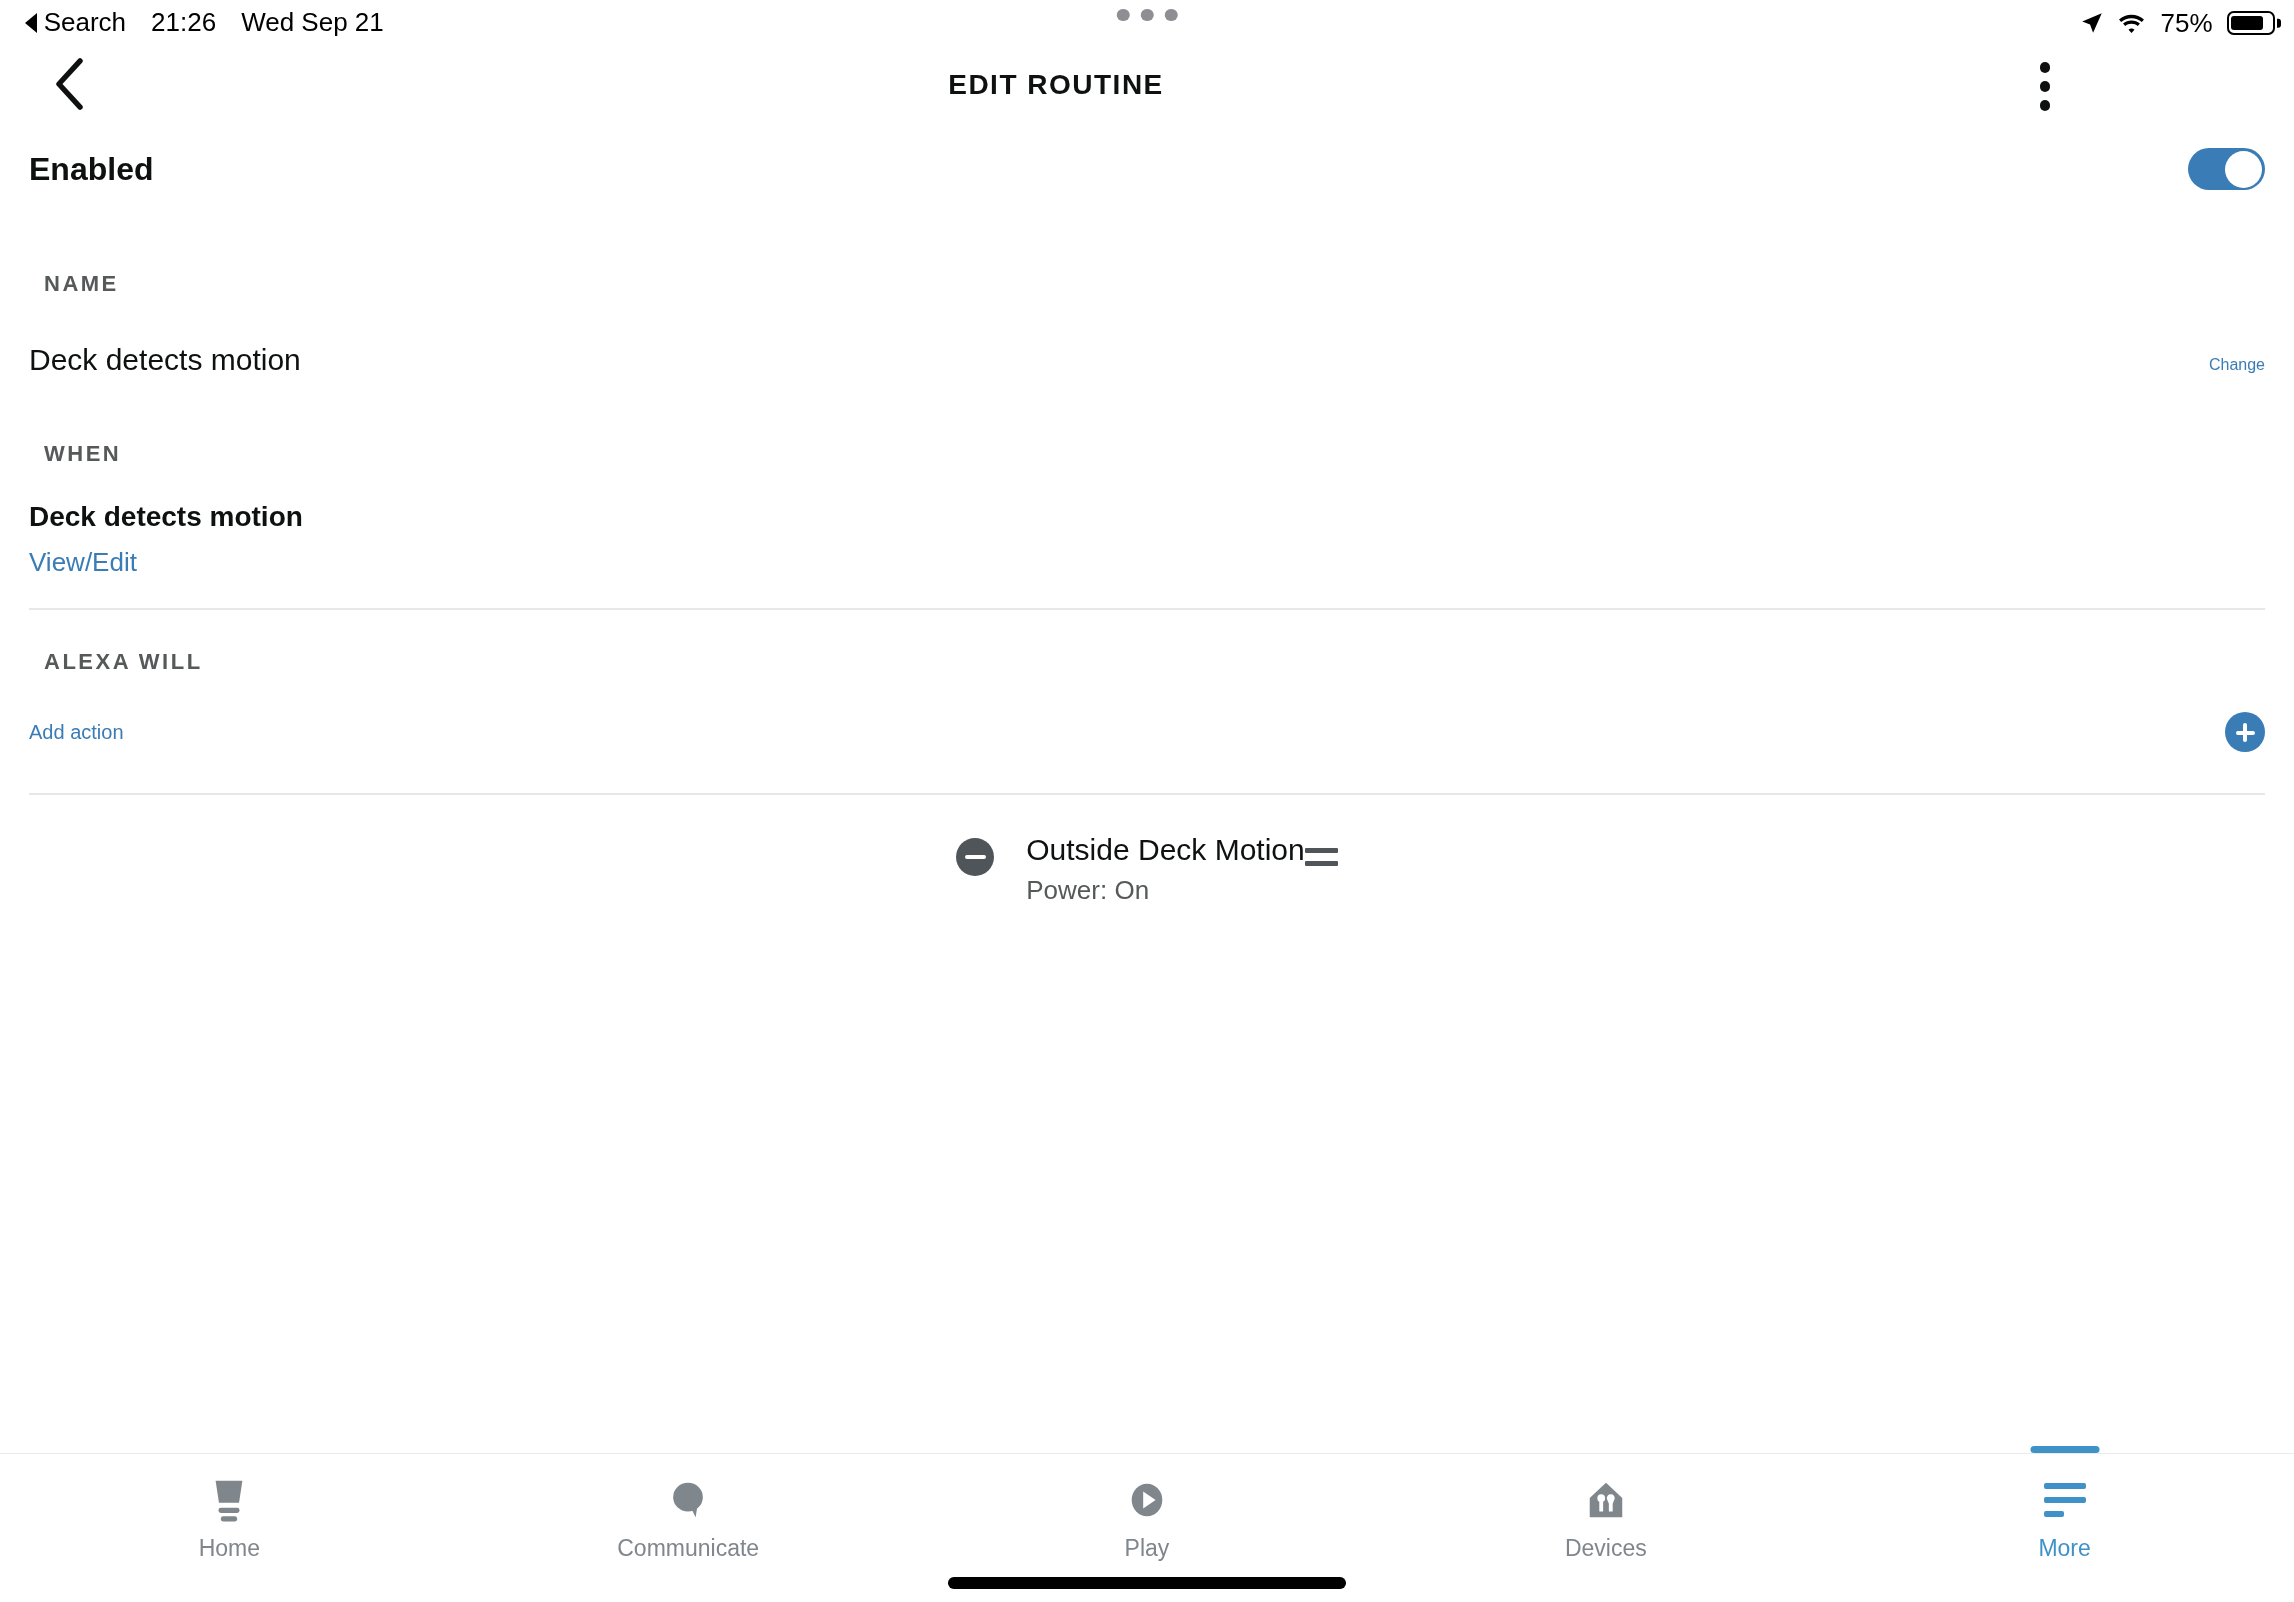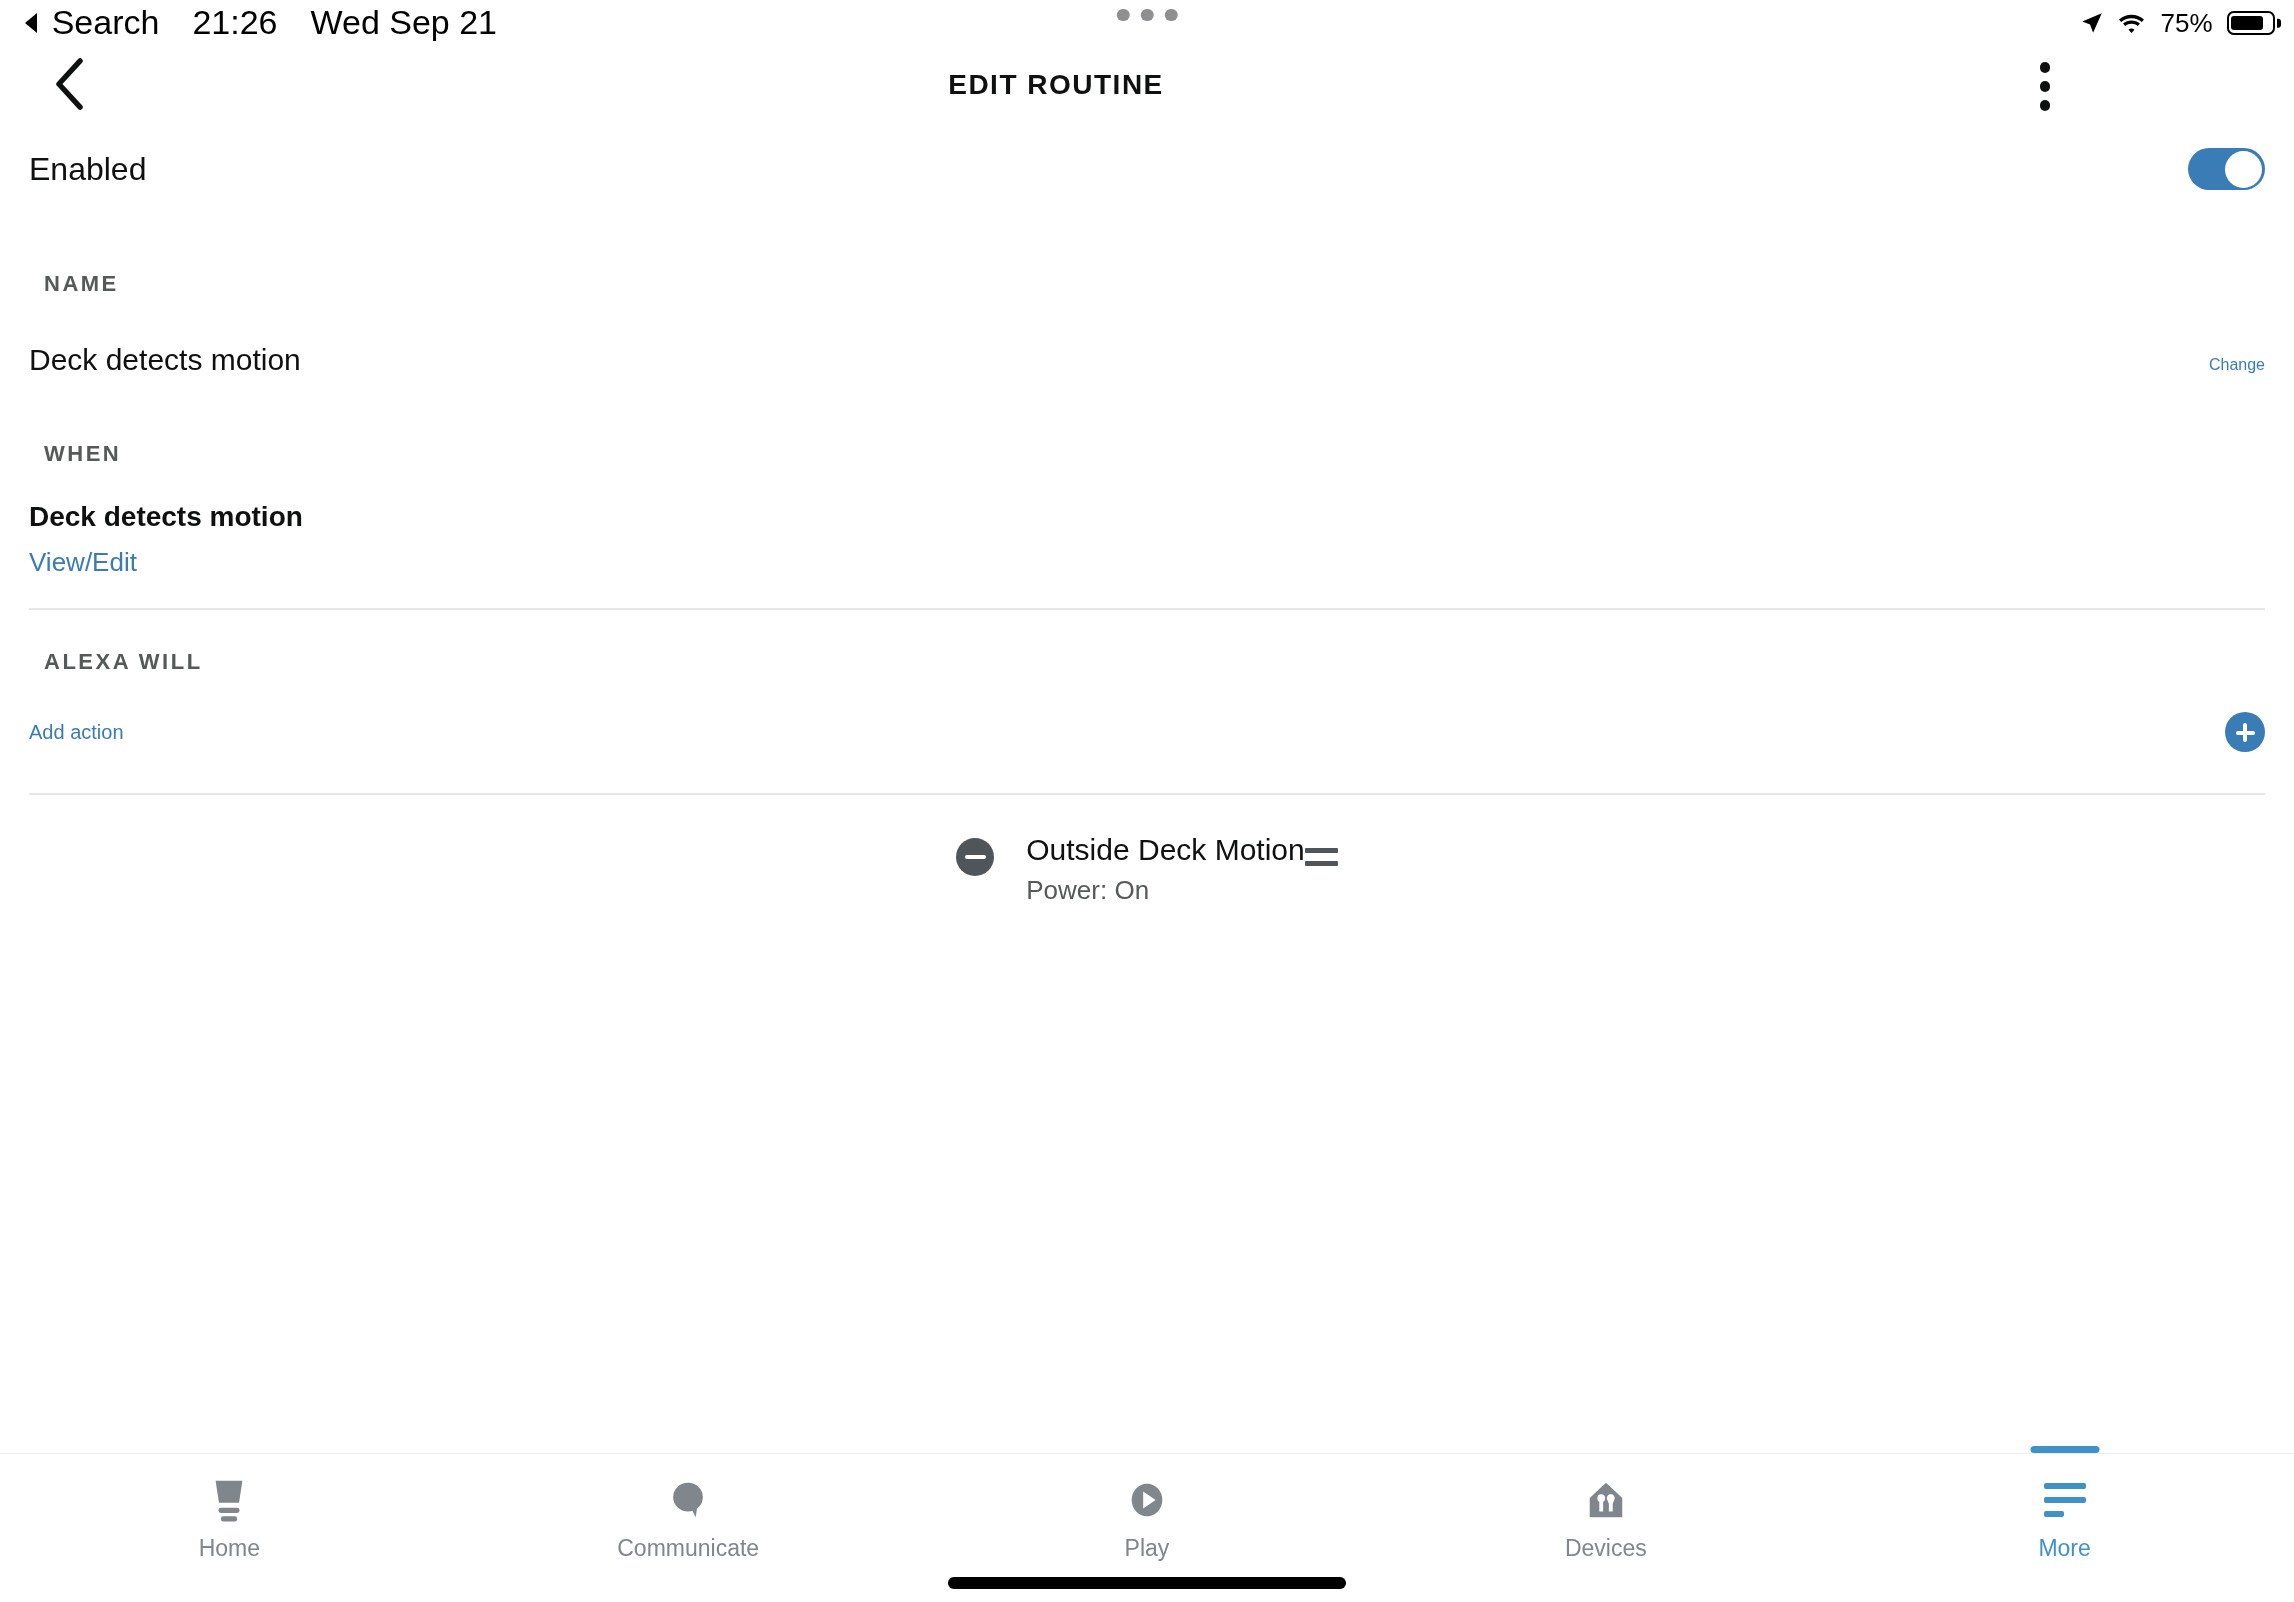--- a/index.html
+++ b/index.html
@@ -26,22 +26,22 @@
     height: 44px;
     display: flex;
     align-items: center;
     color: #000000;
   }
   .status-left {
     position: absolute;
     left: 25px;
     display: flex;
     align-items: center;
-    gap: 8px;
-    font-size: 34px;
+    gap: 0px;
+    font-size: 26px;
     font-weight: 500;
     letter-spacing: 0px;
   }
   .back-triangle {
     width: 0; height: 0;
     border-top: 10.6px solid transparent;
     border-bottom: 10.6px solid transparent;
     border-right: 12.5px solid #000;
     margin-right: 6.7px;
     margin-top: 1px;
@@ -152,21 +152,21 @@
     position: relative;
     height: 96px;
     padding: 0 29px;
     display: flex;
     align-items: center;
     justify-content: space-between;
   }
   .label-enabled {
     font-size: 32px;
     color: #0f1111;
-    font-weight: 400;
+    font-weight: 700;
   }
   .toggle {
     position: relative;
     width: 77px; height: 42px;
     border-radius: 21px;
     background: #3a7cb5;
     cursor: pointer;
     flex-shrink: 0;
   }
   .toggle .knob {

